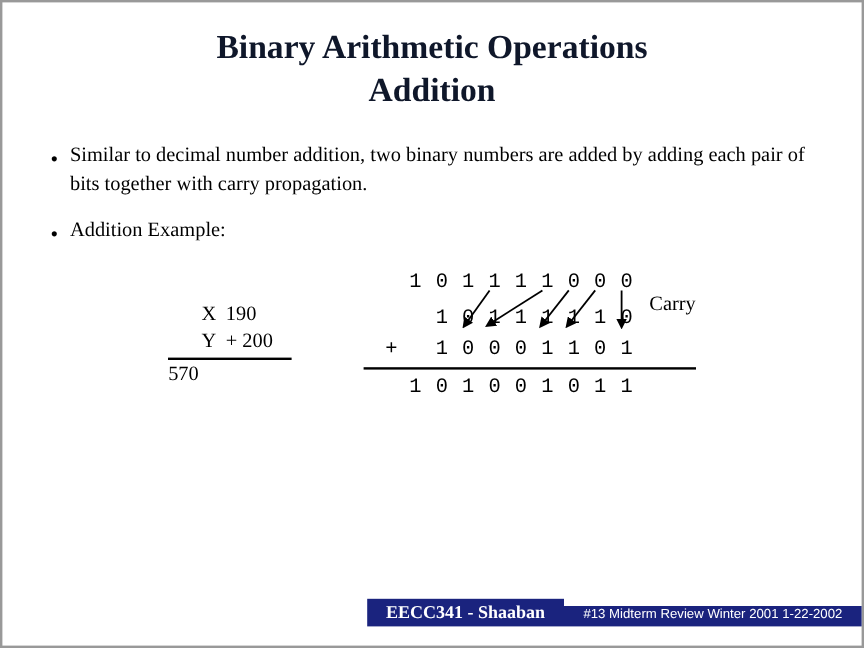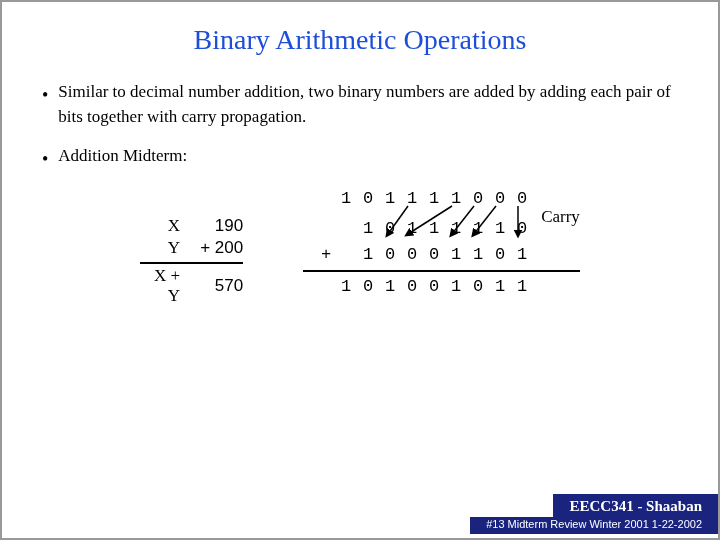--- a/index.html
+++ b/index.html
@@ -15,24 +15,24 @@
       width: 720px;
       height: 540px;
       background: #fff;
       border: 2px solid #999;
       padding: 20px 40px 20px 40px;
       position: relative;
     }
     .title {
       text-align: center;
       font-size: 28px;
-      font-weight: normal;
+      font-weight: bold;
       line-height: 1.3;
       margin-bottom: 22px;
-      color: #1d4ed8;
+      color: #0f172a;
     }
     .bullet-section {
       margin-bottom: 14px;
     }
     .bullet-item {
       display: flex;
       align-items: flex-start;
       font-size: 17px;
       line-height: 1.45;
       color: #000;
@@ -67,22 +67,22 @@
       align-items: center;
     }
     .left-label {
       width: 40px;
       text-align: right;
       font-family: 'Times New Roman', serif;
       font-size: 17px;
     }
     .left-value {
       width: 55px;
-      text-align: right;
-      font-family: Liberation Sans, sans-serif;
+      text-align: left;
+      font-family: Liberation Serif, serif;
       font-size: 17px;
     }
     .left-divider {
       border-top: 2px solid #000;
       margin: 2px 0;
       width: 100%;
     }
     .right-binary {
       font-family: 'Courier New', Courier, monospace;
       font-size: 17px;
@@ -113,24 +113,24 @@
       margin: 2px 0;
     }
     .carry-label {
       font-family: 'Times New Roman', serif;
       font-size: 17px;
       margin-left: 8px;
       margin-top: 36px;
     }
     .footer-sub {
       position: absolute;
-      bottom: 4px;
+      bottom: 16px;
       right: 0;
       display: flex;
-      flex-direction: column;
+      flex-direction: row;
       align-items: flex-end;
     }
     .footer-title {
       background: #1a237e;
       color: #fff;
       padding: 4px 16px 2px 16px;
       font-size: 15px;
       font-weight: bold;
       font-family: 'Times New Roman', serif;
     }
@@ -148,50 +148,50 @@
       pointer-events: none;
     }
   </style>
 </head>
 <body>
 
 <div class="slide">
 
   <div class="title">
     <div>Binary Arithmetic Operations</div>
+    <div>Addition</div>
   </div>
 
   <div class="bullet-section">
     <div class="bullet-item">
       <span class="bullet-dot">•</span>
       <span class="bullet-text">Similar to  decimal number addition, two binary numbers are added by adding each pair of bits together with carry propagation.</span>
     </div>
   </div>
 
   <div class="bullet-section">
     <div class="bullet-item">
       <span class="bullet-dot">•</span>
-      <span class="bullet-text">Addition Midterm:</span>
+      <span class="bullet-text">Addition Example:</span>
     </div>
   </div>
 
   <div class="diagram-area">
 
     <div class="left-table">
       <div class="left-row">
         <span class="left-label">X</span>
         <span class="left-value">190</span>
       </div>
       <div class="left-row">
         <span class="left-label">Y</span>
         <span class="left-value">+ 200</span>
       </div>
       <div class="left-divider"></div>
       <div class="left-row">
-        <span class="left-label">X + Y</span>
         <span class="left-value">570</span>
       </div>
     </div>
 
     <div style="position:relative;">
 
       <svg class="arrow-svg" width="260" height="130">
 
         <line x1="105" y1="20" x2="85" y2="48" stroke="#000" stroke-width="1.5" marker-end="url(#arr)"></line>
 

